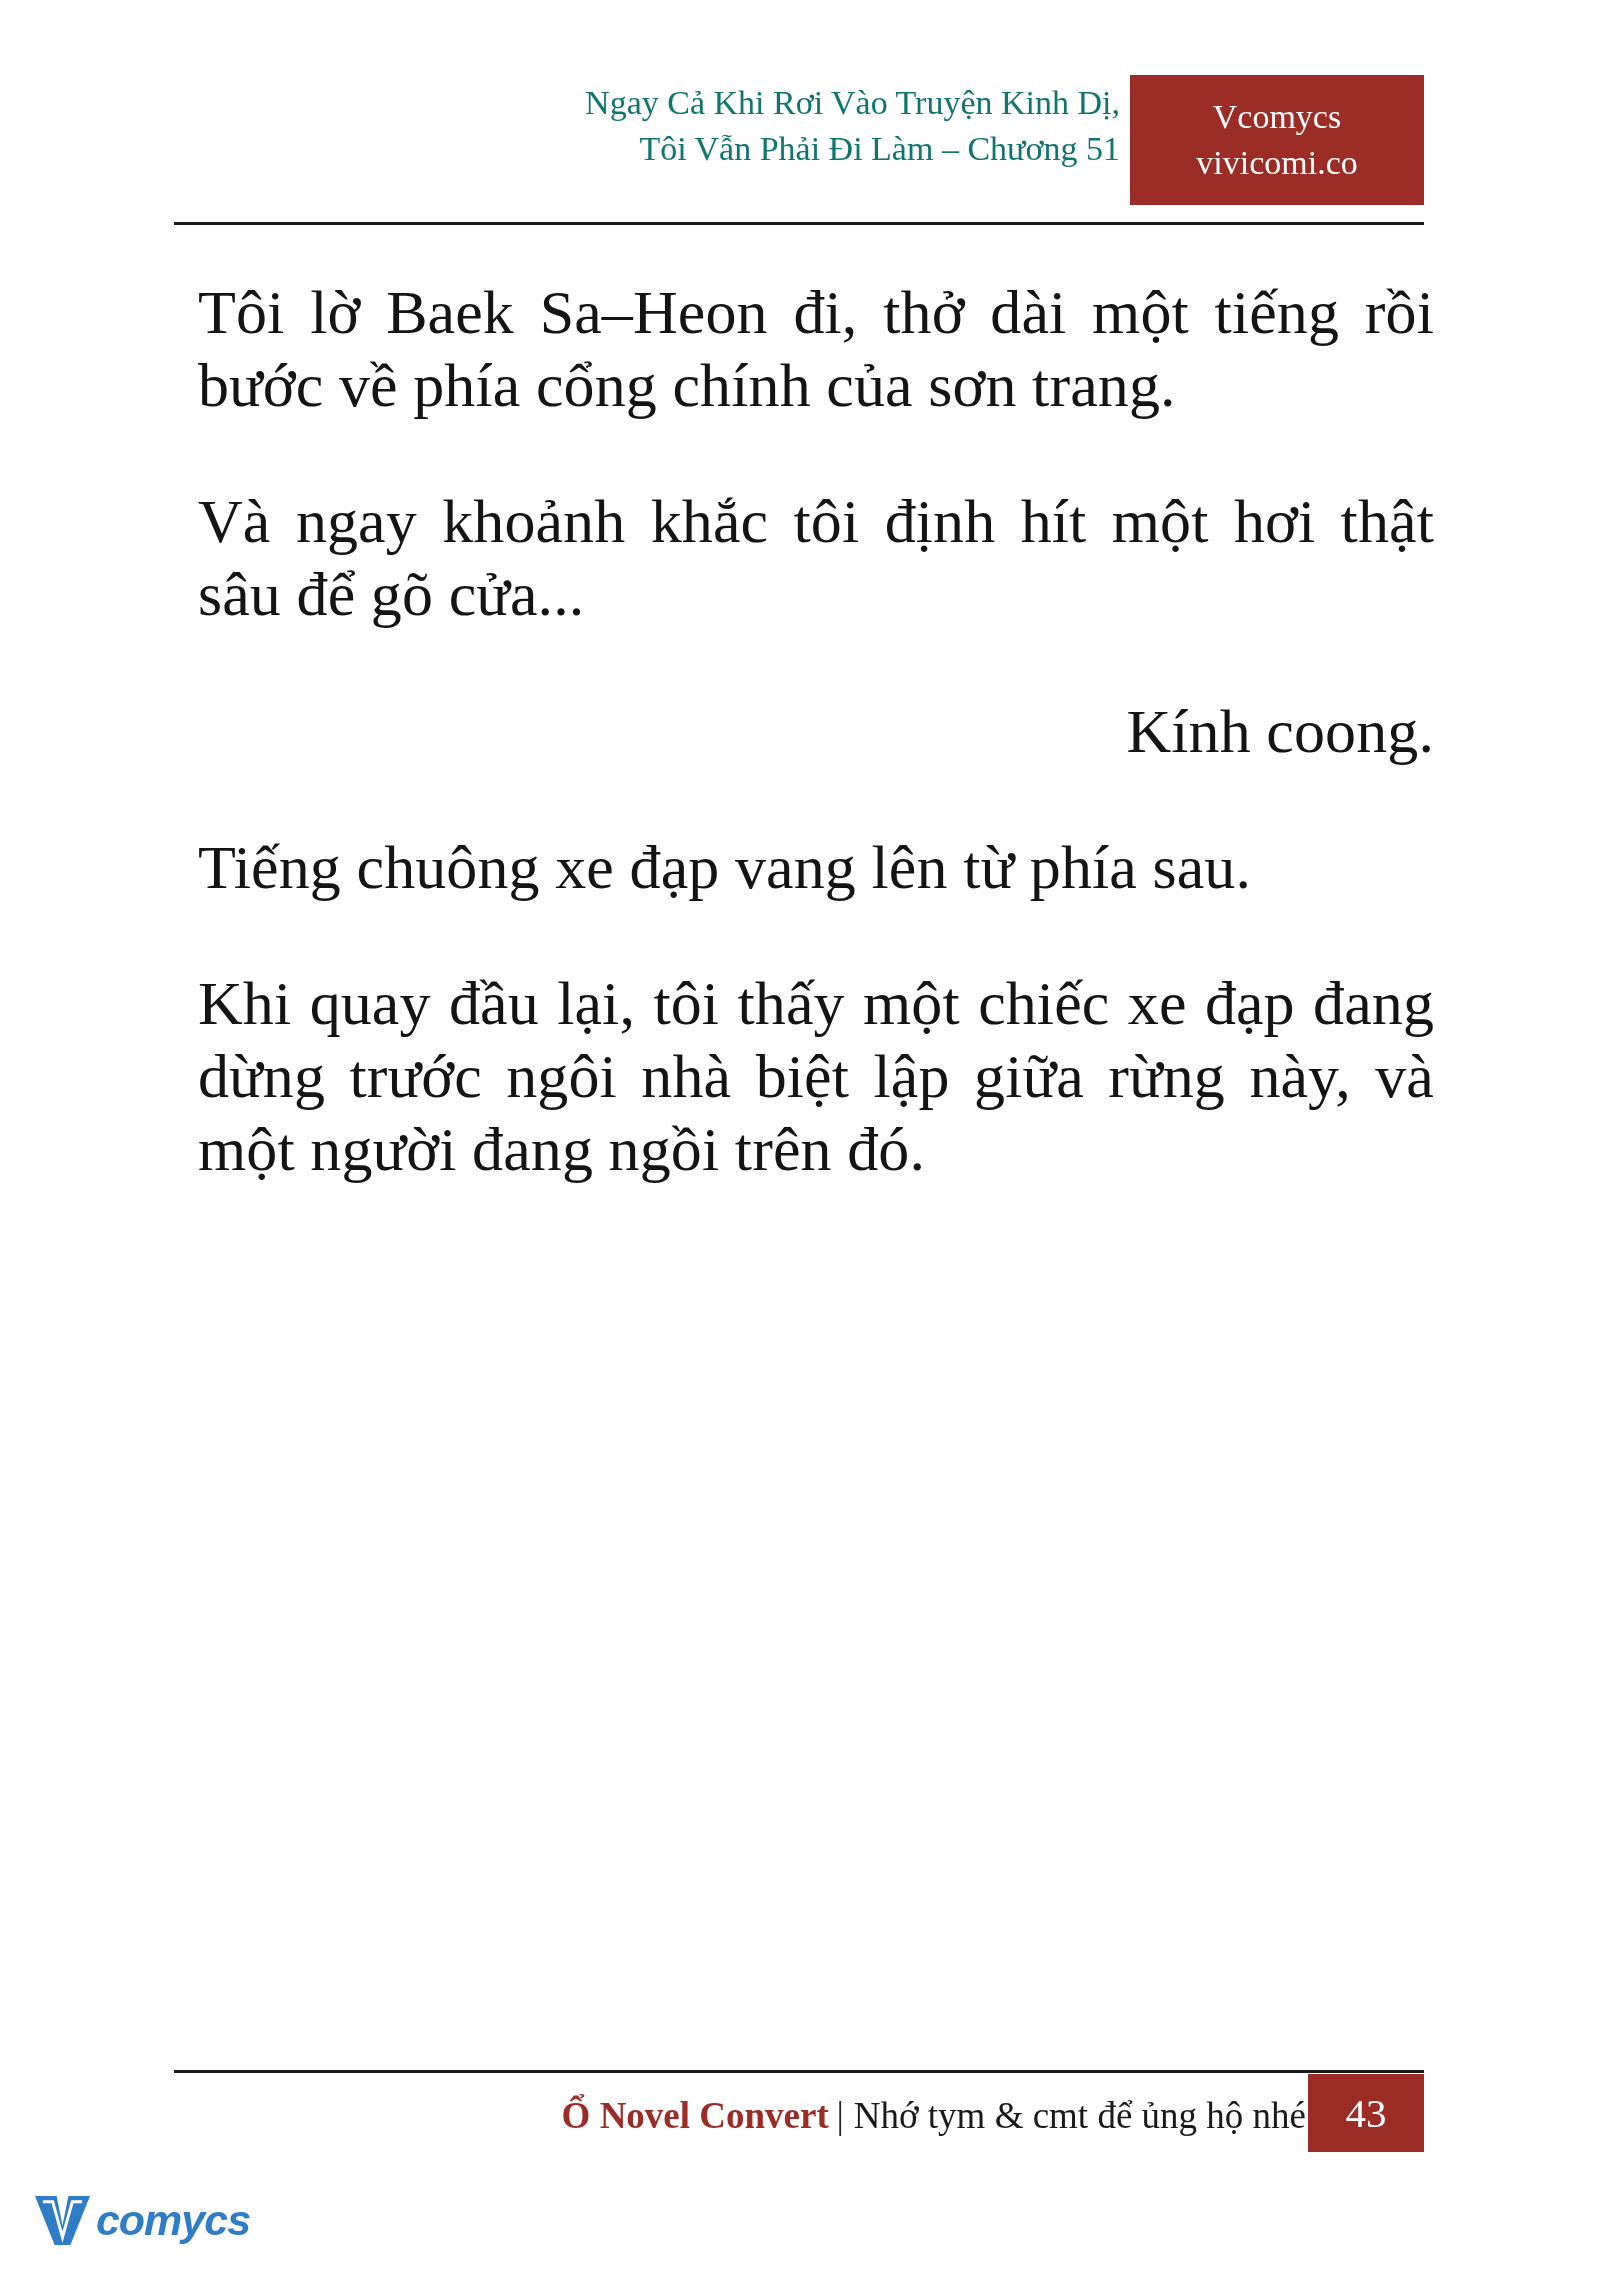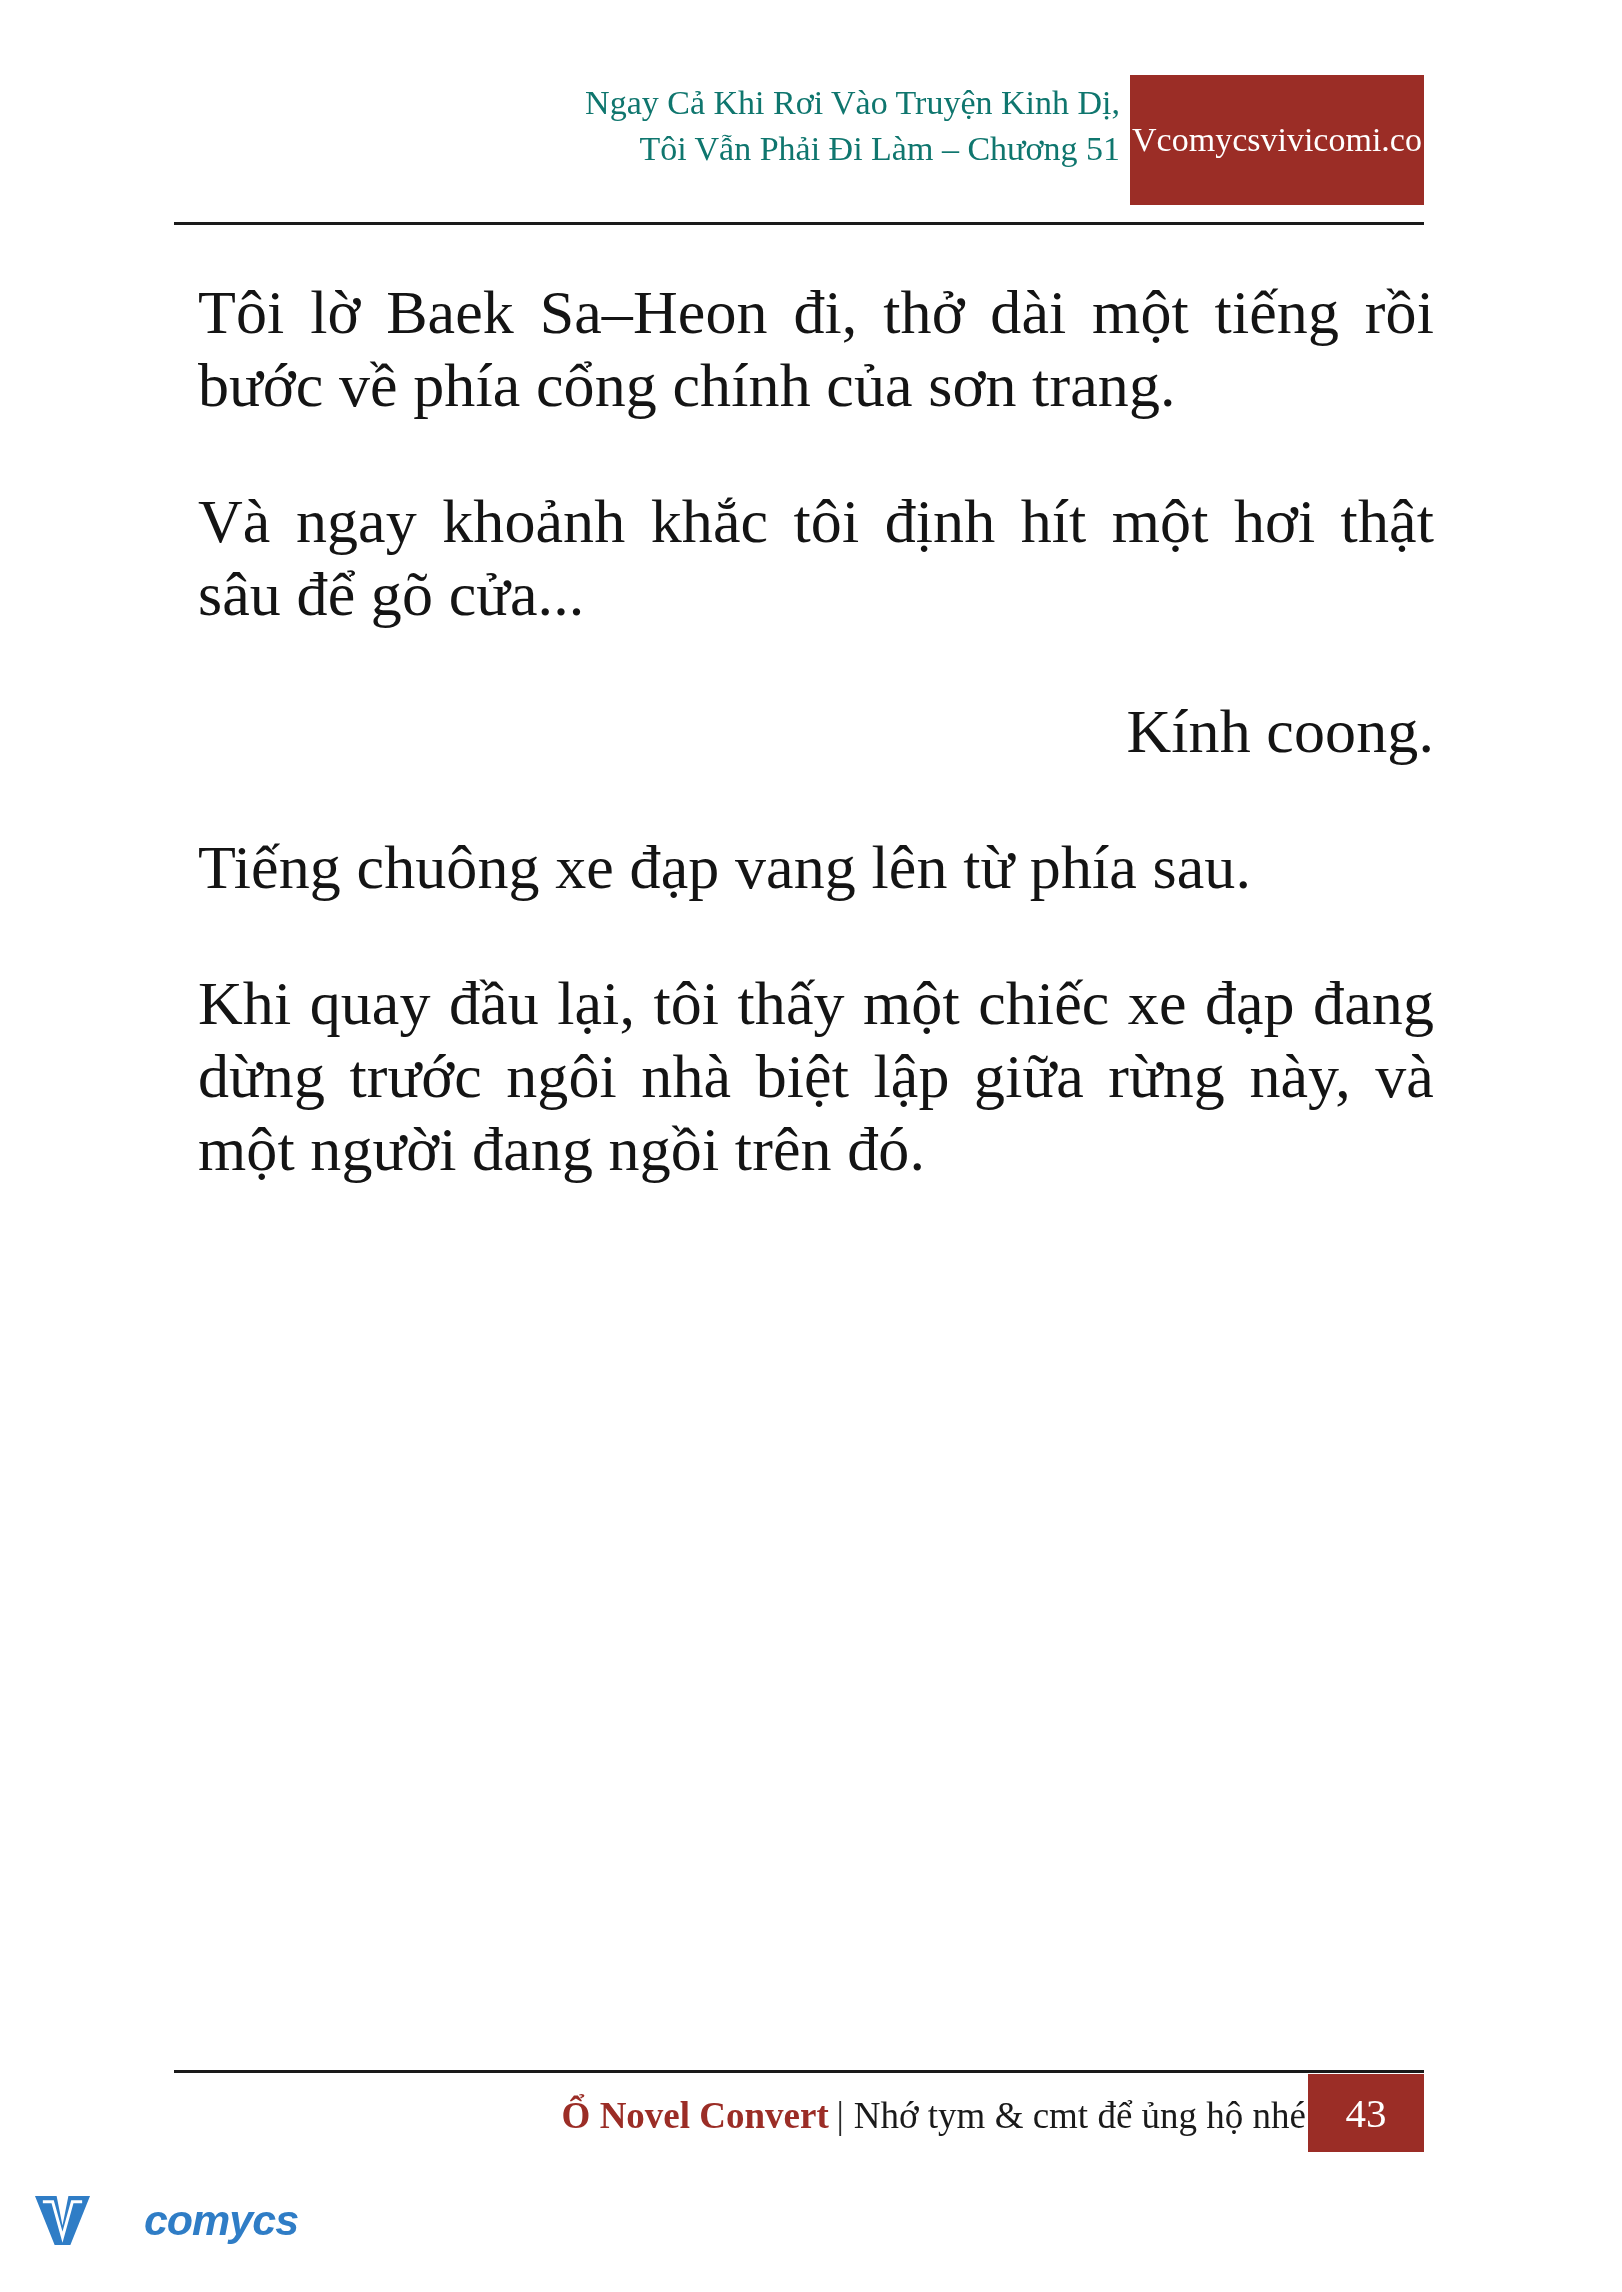--- a/index.html
+++ b/index.html
@@ -48,21 +48,21 @@
   }
   .header-badge {
     position: absolute;
     right: 0;
     top: -4.9px;
     width: 294px;
     height: 130px;
     background: #9b2d26;
     color: #ffffff;
     display: flex;
-    flex-direction: row;
+    flex-direction: column;
     align-items: center;
     justify-content: center;
     font-family: "Liberation Serif", serif;
     font-size: 34px;
     line-height: 1.35;
   }
   .header-rule {
     position: absolute;
     left: 174px;
     top: 222px;
@@ -173,21 +173,20 @@
   }
   .wm-v svg { display: block; }
   .wm-text {
     font-family: "Liberation Sans", sans-serif;
     font-weight: bold;
     font-style: italic;
     font-size: 43px;
     color: #2f7dc6;
     letter-spacing: -1px;
     line-height: 1;
-    margin-left: 48px;
   }
 </style>
 </head>
 <body>
 
 <div class="page">
 
   <div class="header">
     <div class="header-title">
       <span class="line">Ngay Cả Khi Rơi Vào Truyện Kinh Dị,</span>

